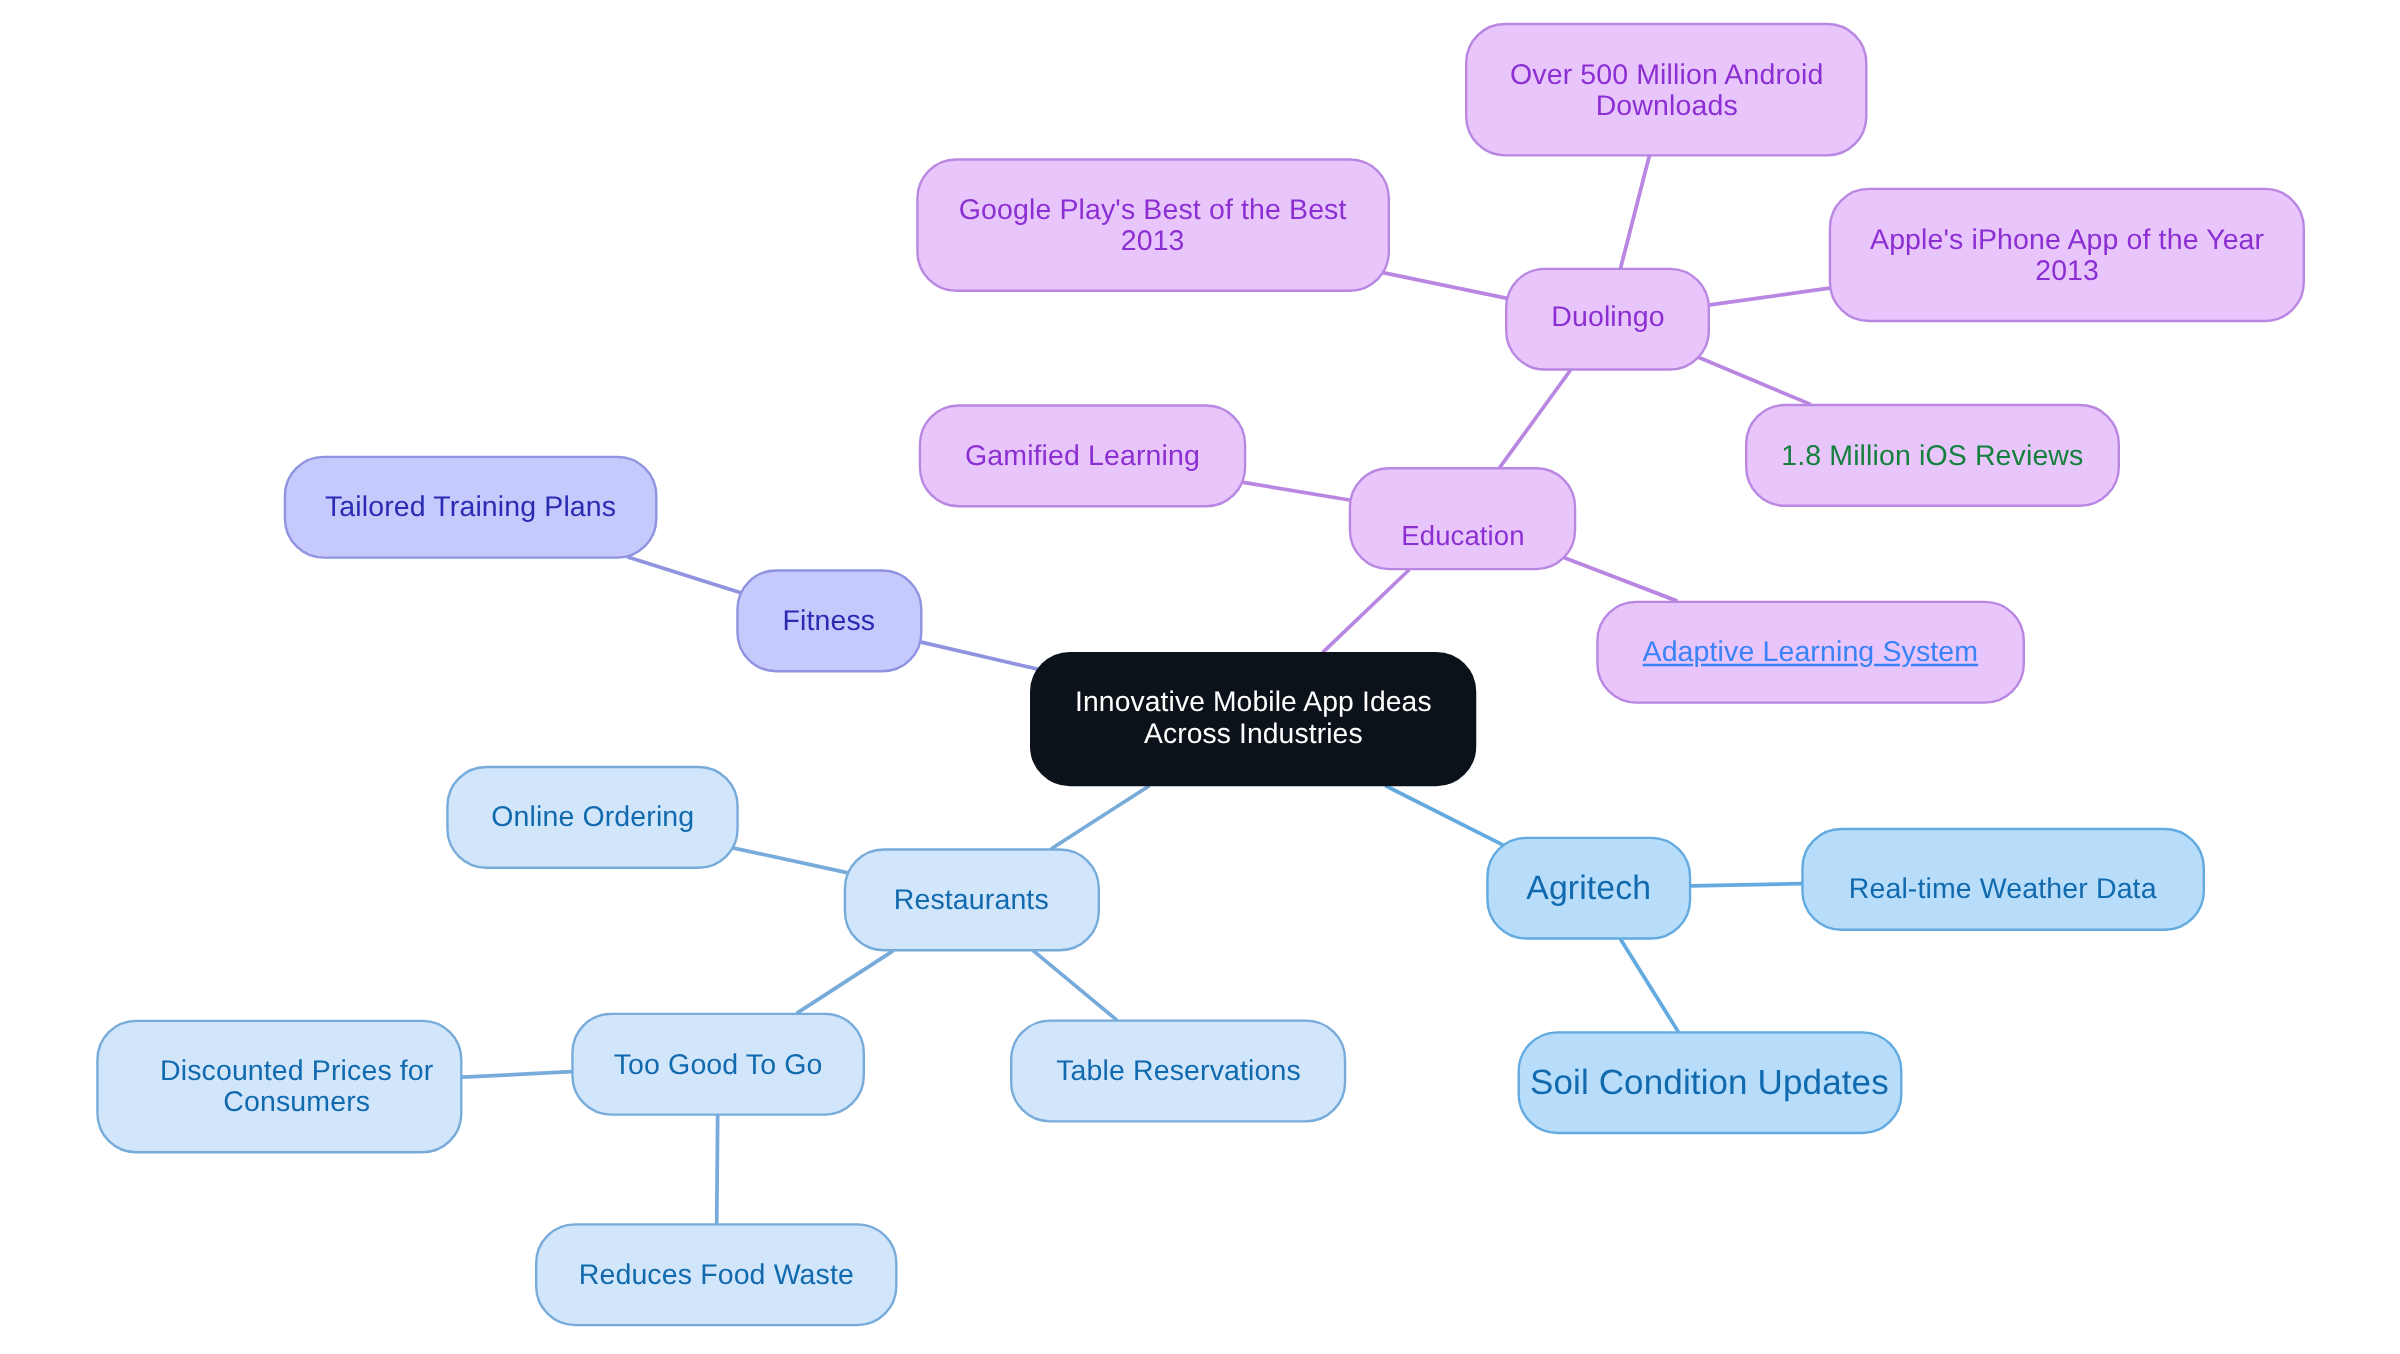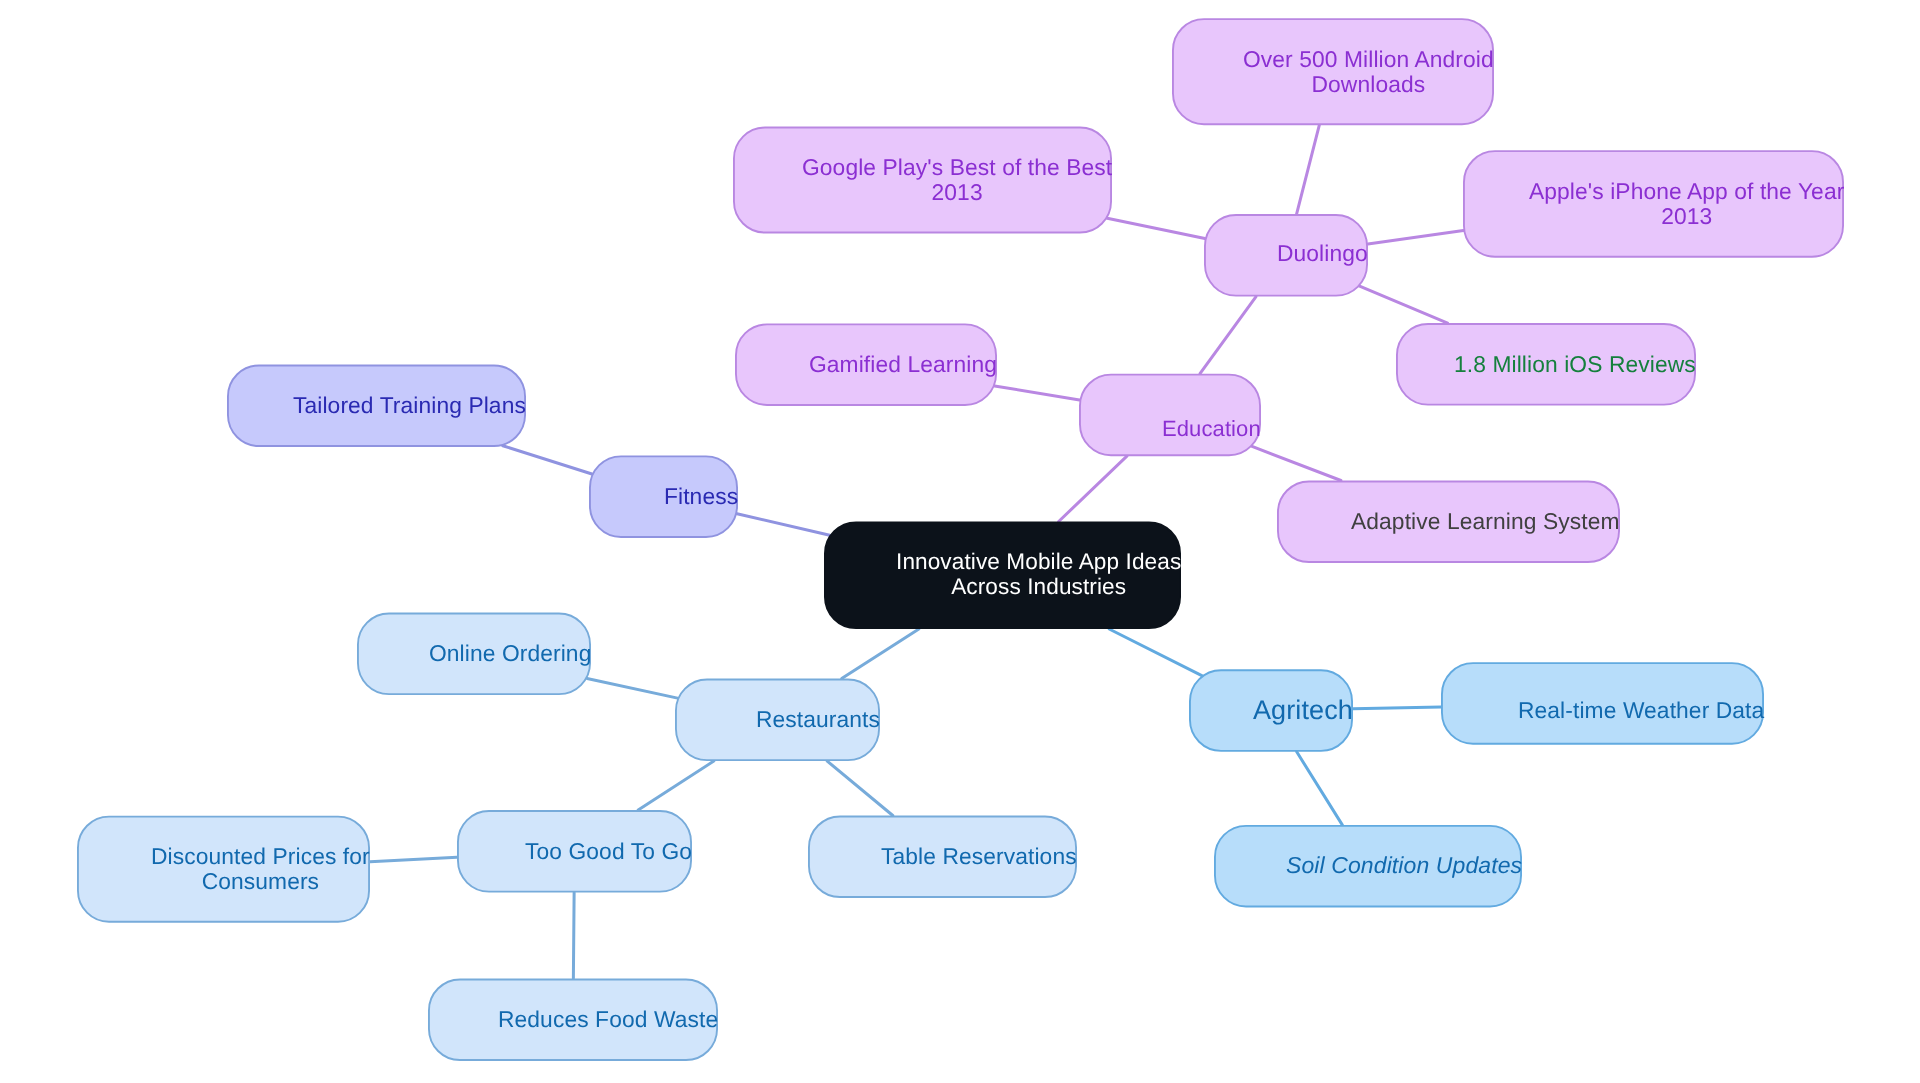--- a/index.html
+++ b/index.html
@@ -3,21 +3,21 @@
 <meta charset="utf-8">
 <title>Innovative Mobile App Ideas Across Industries</title>
 <style>
   html,body{margin:0;padding:0;background:#ffffff;}
   body{width:1920px;height:1083px;overflow:hidden;
        font-family:"Liberation Sans",sans-serif;
        -webkit-font-smoothing:antialiased;}
   #canvas{position:relative;width:1920px;height:1083px;background:#ffffff;}
   svg#edge-layer{position:absolute;left:0;top:0;width:1920px;height:1083px;overflow:visible;}
   .node{position:absolute;box-sizing:border-box;display:flex;align-items:center;
-        justify-content:flex-end;text-align:center;}
+        justify-content:center;text-align:center;}
   .node .label{display:block;line-height:1.105;white-space:pre-line;letter-spacing:0.1px;
                -webkit-font-smoothing:antialiased;text-rendering:geometricPrecision;
                transform:translateZ(0);will-change:transform;}
 </style>
 </head>
 <body>
 
 <div id="canvas">
   <svg id="edge-layer" viewBox="0 0 1920 1083">
     <g id="line-layer">
@@ -68,21 +68,21 @@
     <div class="node" style="left: 824px; top: 521.5px; width: 357px; height: 107.5px; color: rgb(255, 255, 255);">
       <span class="label" style="font-size: 22.6px;">Innovative Mobile App Ideas
 Across Industries</span>
     </div>
     <div class="node" style="left: 1079px; top: 373.7px; width: 182px; height: 82.5px; color: rgb(139, 47, 210);">
       <span class="label" style="font-size: 22px; margin-top: 28px;">Education</span>
     </div>
     <div class="node" style="left: 735px; top: 323.4px; width: 262px; height: 82.5px; color: rgb(139, 47, 210);">
       <span class="label" style="font-size: 22.8px;">Gamified Learning</span>
     </div>
-    <div class="node" style="left: 1277px; top: 480.5px; width: 343px; height: 82.5px; color: #404040;">
+    <div class="node" style="left: 1277px; top: 480.5px; width: 343px; height: 82.5px; color: #3b82f6; text-decoration: underline;">
       <span class="label" style="font-size: 22.8px;">Adaptive Learning System</span>
     </div>
     <div class="node" style="left: 1204px; top: 214.1px; width: 164px; height: 79px; color: rgb(139, 47, 210);">
       <span class="label" style="font-size: 22.8px;">Duolingo</span>
     </div>
     <div class="node" style="left: 733px; top: 126.6px; width: 379px; height: 106.9px; color: rgb(139, 47, 210);">
       <span class="label" style="font-size: 22.8px;">Google Play's Best of the Best
 2013</span>
     </div>
     <div class="node" style="left: 1172px; top: 18.2px; width: 322px; height: 107px; color: rgb(139, 47, 210);">
@@ -121,16 +121,16 @@
     <div class="node" style="left: 428px; top: 978.5px; width: 290px; height: 82.5px; color: rgb(17, 105, 174);">
       <span class="label" style="font-size: 22.8px;">Reduces Food Waste</span>
     </div>
     <div class="node" style="left: 1189px; top: 669.3px; width: 164px; height: 82.5px; color: rgb(17, 105, 174);">
       <span class="label" style="font-size: 27px;">Agritech</span>
     </div>
     <div class="node" style="left: 1441px; top: 662.2px; width: 323px; height: 96px; color: rgb(17, 105, 174);">
       <span class="label" style="font-size: 22.8px;">Real-time Weather Data</span>
     </div>
     <div class="node" style="left: 1214px; top: 824.9px; width: 308px; height: 82.5px; color: rgb(17, 105, 174);">
-      <span class="label" style="font-size: 23px; font-style: italic;">Soil Condition Updates</span>
+      <span class="label" style="font-size: 28px;">Soil Condition Updates</span>
     </div>
   </div>
 </div>
 
 </body></html>

